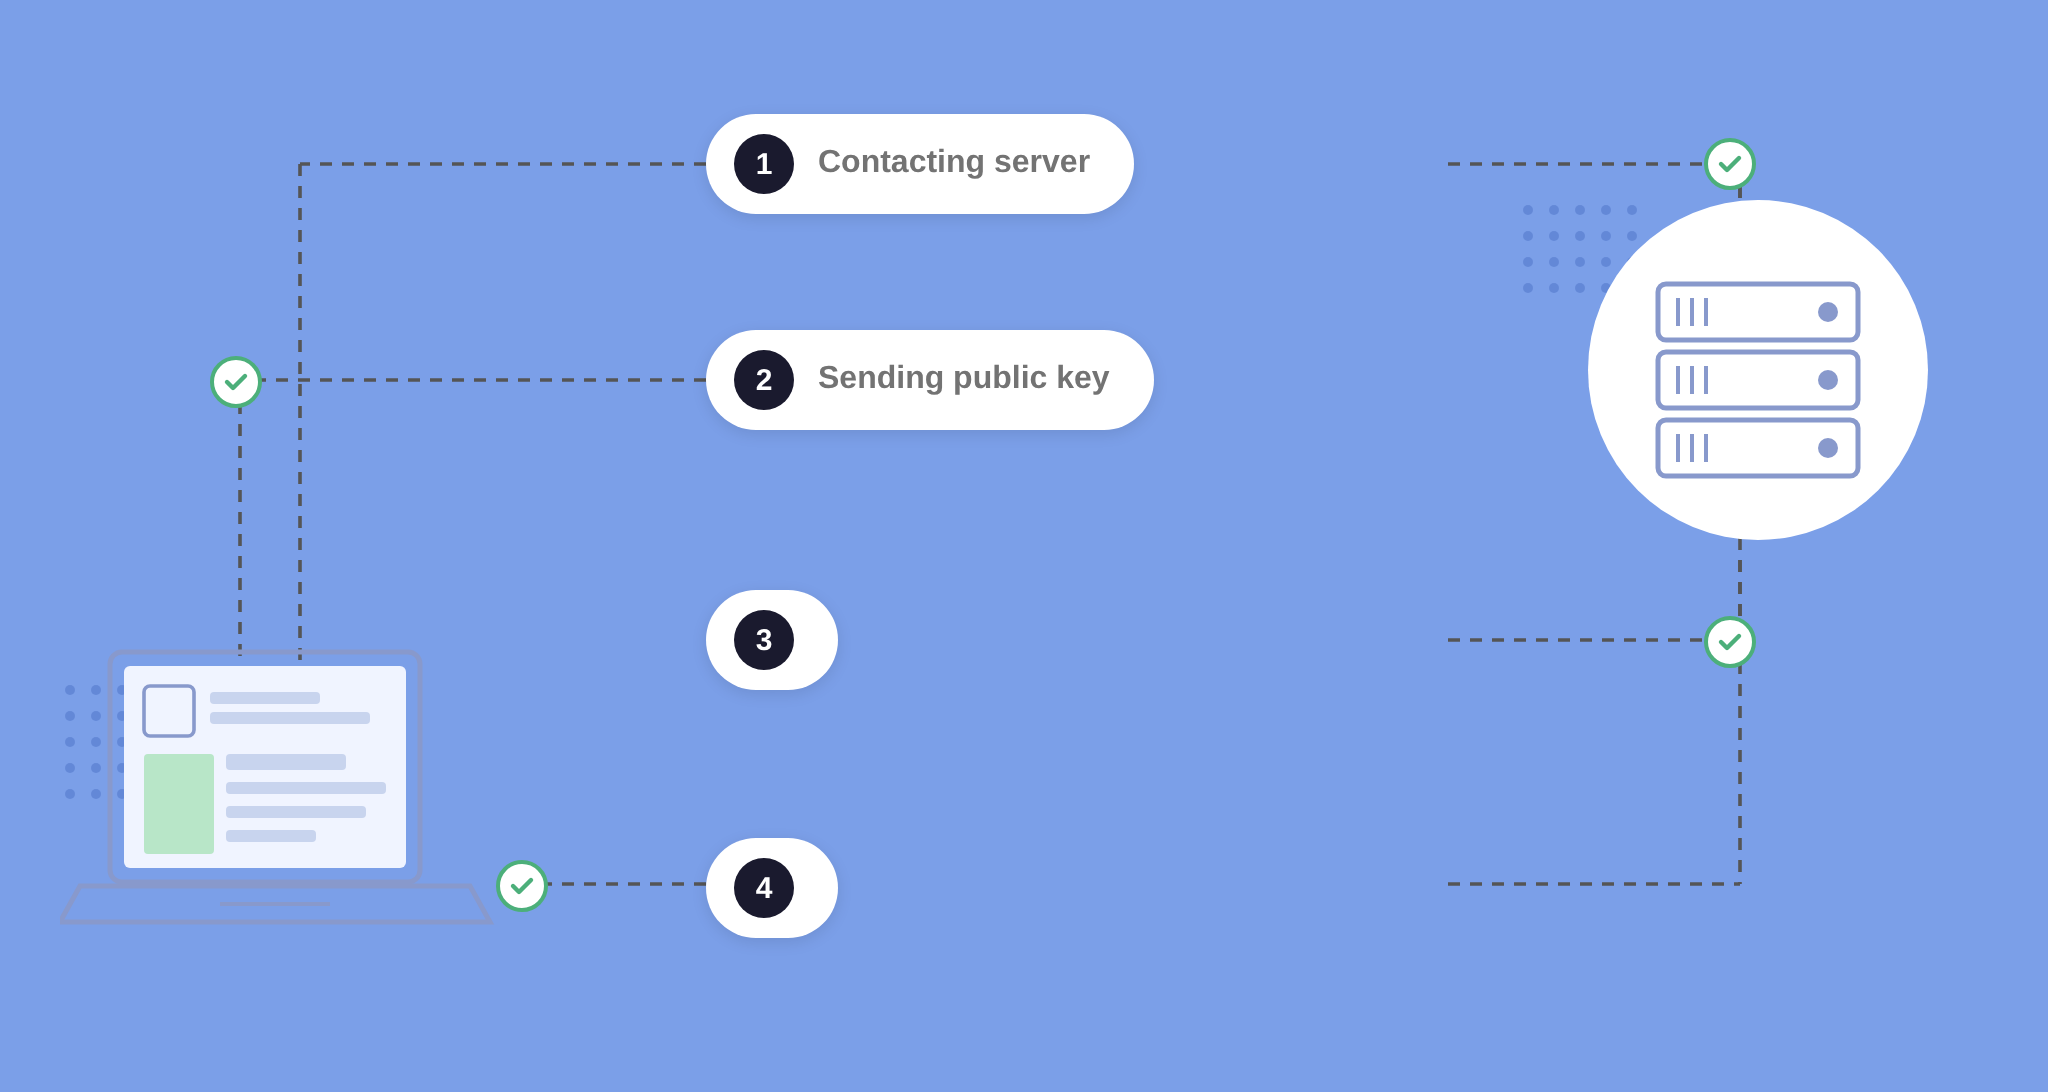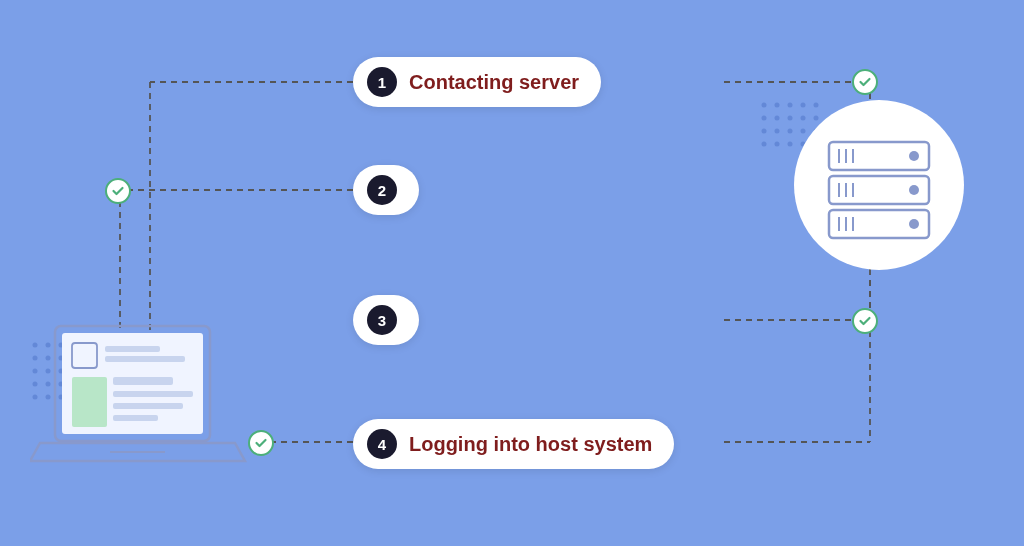--- a/index.html
+++ b/index.html
@@ -40,23 +40,23 @@
       color: white;
       display: flex;
       align-items: center;
       justify-content: center;
       font-weight: 700;
       font-size: 15px;
       flex-shrink: 0;
     }
 
     .step-label {
-      font-size: 20px;
+      font-size: 16px;
       font-weight: 600;
-      color: #7f1d1d;
+      color: #737373;
       text-align: center;
     }
 
     
     .check-badge {
       width: 26px;
       height: 26px;
       border-radius: 50%;
       background: white;
       border: 2.5px solid #4CAF7A;
@@ -275,29 +275,29 @@
     </svg>
   </div>
 
   <div class="step-pill" style="left:353px; top:57px;">
     <div class="step-number">1</div>
     <span class="step-label">Contacting server</span>
   </div>
 
   <div class="step-pill" style="left:353px; top:165px;">
     <div class="step-number">2</div>
+    <span class="step-label">Sending public key</span>
   </div>
 
   <div class="step-pill" style="left:353px; top:295px;">
     <div class="step-number">3</div>
   </div>
 
   <div class="step-pill" style="left:353px; top:419px;">
     <div class="step-number">4</div>
-    <span class="step-label">Logging into host system</span>
   </div>
 
   <div class="check-badge" style="left:852px; top:69px;">
     <svg viewBox="0 0 14 14" fill="none">
       <path d="M2.5 7L5.5 10L11.5 4" stroke="#4CAF7A" stroke-width="2.2" stroke-linecap="round" stroke-linejoin="round"></path>
     </svg>
   </div>
 
   <div class="check-badge" style="left:105px; top:178px;">
     <svg viewBox="0 0 14 14" fill="none">

